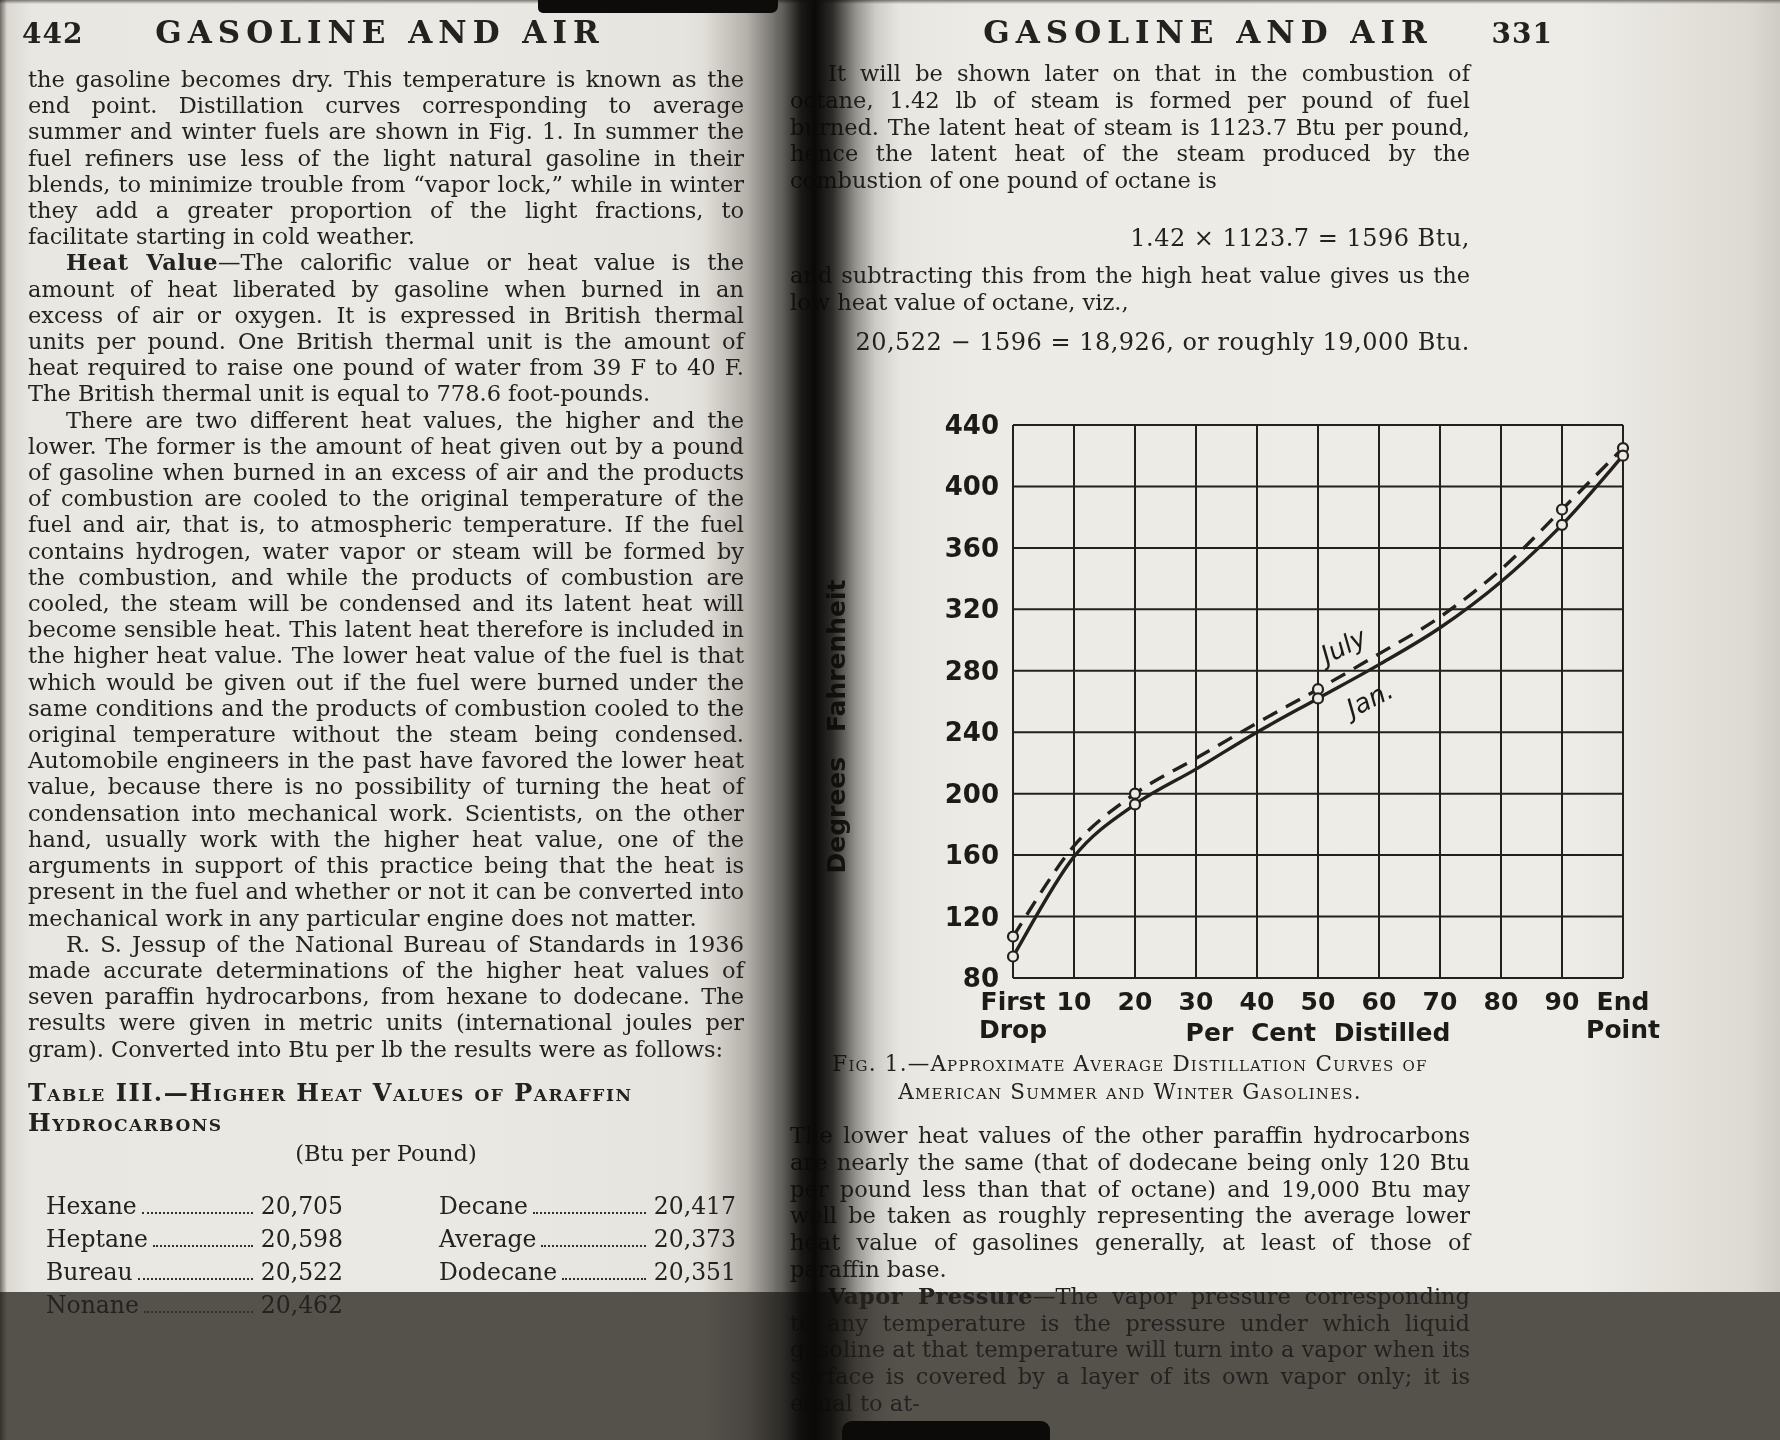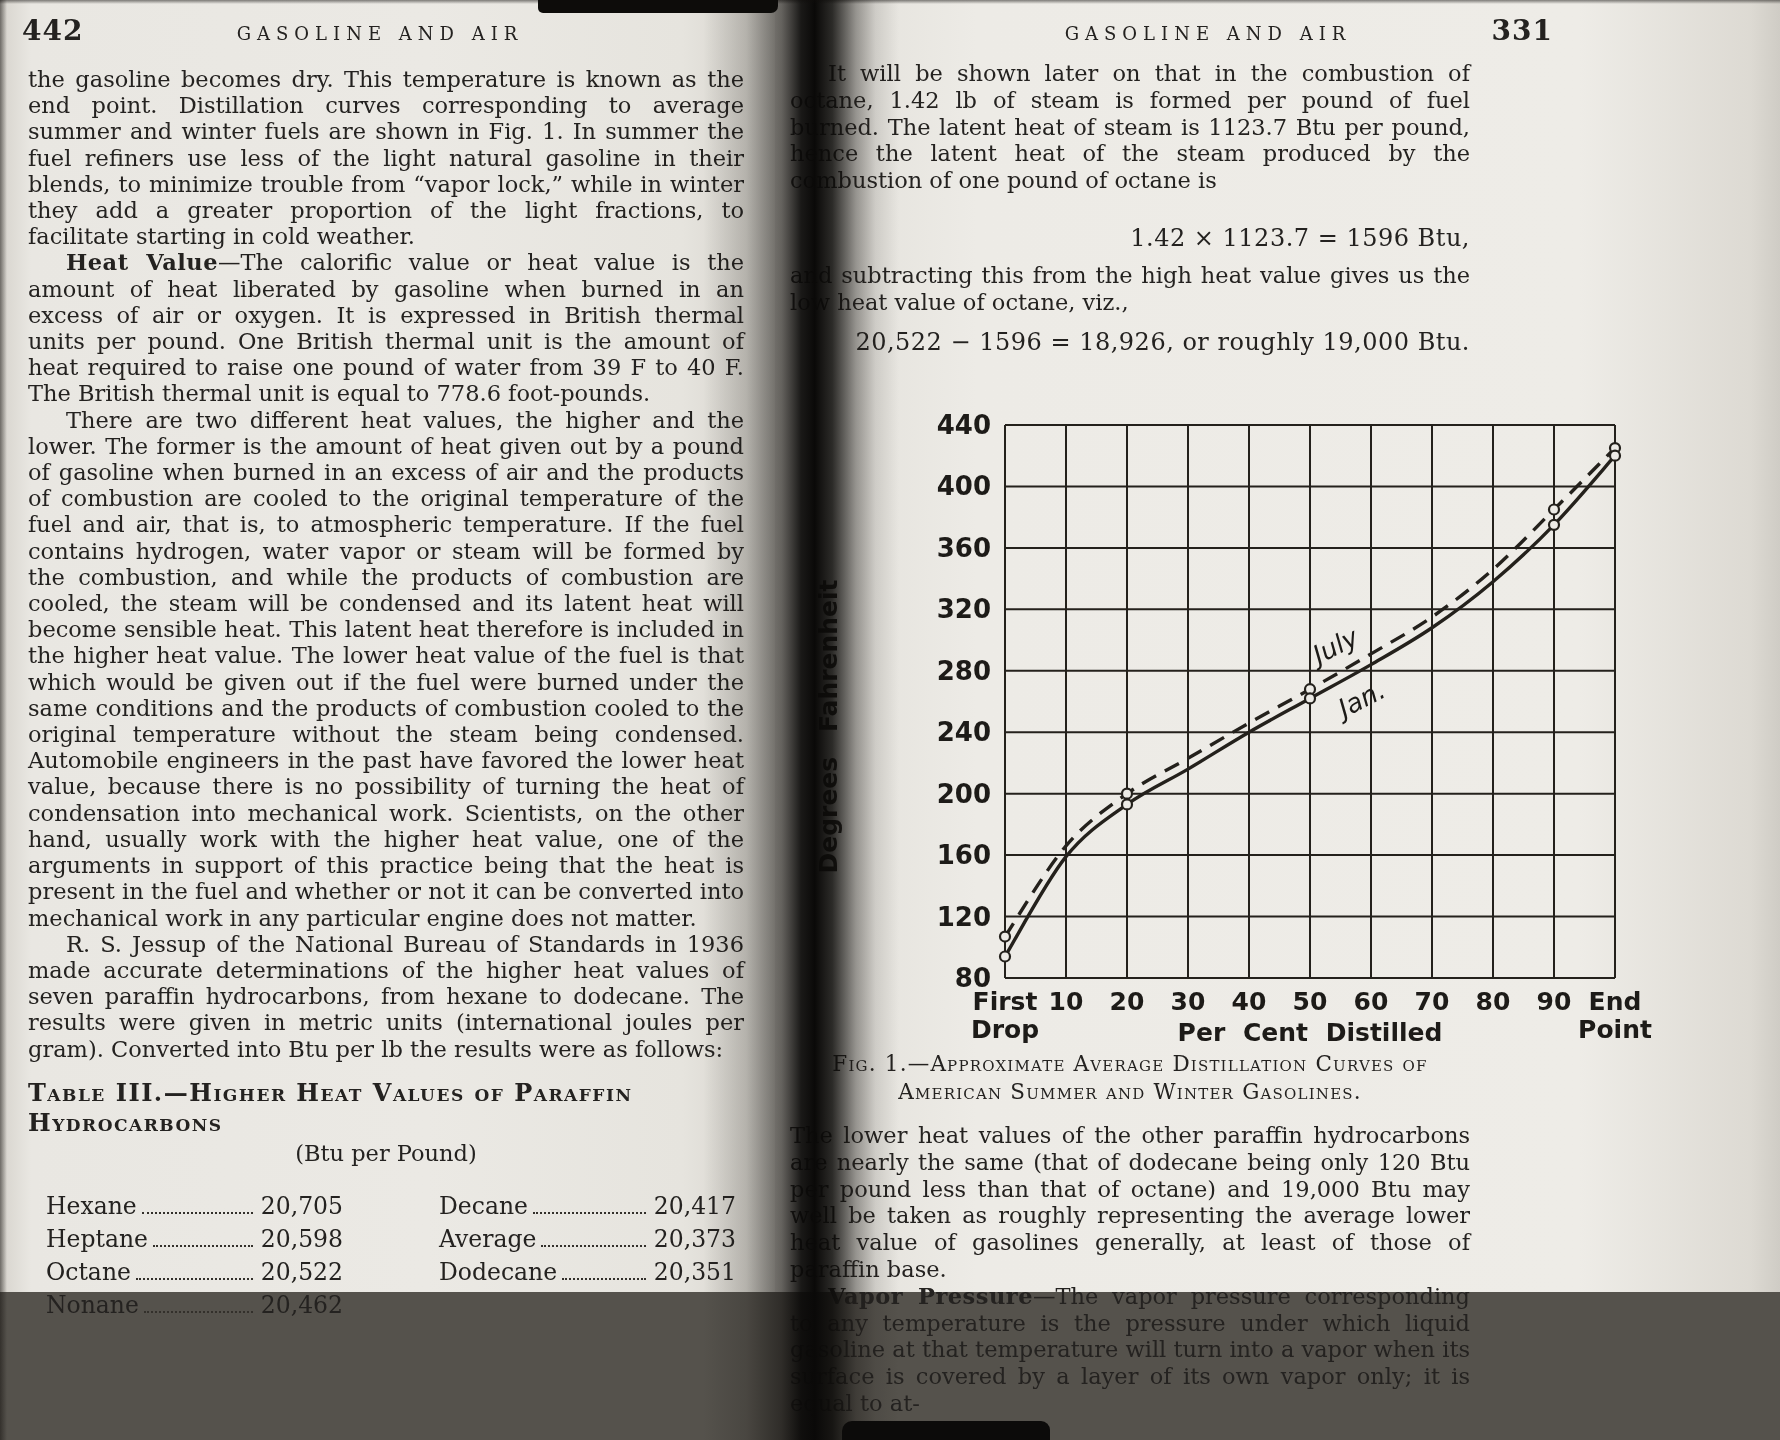--- a/index.html
+++ b/index.html
@@ -41,21 +41,21 @@
     border-radius:10px 9px 0 0;z-index:6;}
   .scan-left-edge{position:absolute;left:0;top:0;width:7px;height:1440px;z-index:6;
     background:linear-gradient(90deg,rgba(25,22,19,.55),rgba(25,22,19,0));}
 
   
   .page-head{position:absolute;top:14px;display:flex;align-items:baseline;}
   .page-left .page-head{left:22px;width:716px;}
   .page-right .page-head{left:88px;width:690px;}
   .folio{font-size:28px;font-weight:bold;letter-spacing:1px;width:90px;}
   .folio.right{text-align:right;}
-  .running-head{flex:1;text-align:center;font-size:18px;font-weight:normal;letter-spacing:6px;}
+  .running-head{flex:1;text-align:center;font-size:31px;font-weight:bold;letter-spacing:6px;}
 
   
   .body-col{position:absolute;font-size:22.5px;line-height:26.2px;text-align:justify;}
   .page-left .body-col{left:28px;top:66px;width:716px;}
   .rp-block{position:absolute;left:15px;width:680px;font-size:22.5px;line-height:26.8px;text-align:justify;}
   p{margin:0;}
   .indent{text-indent:38px;}
   b.lead{letter-spacing:0.5px;}
 
   .equation{position:absolute;left:15px;width:680px;text-align:right;font-size:24px;letter-spacing:0.5px;}
@@ -63,21 +63,21 @@
   
   .table-block{margin-top:16px;}
   .table-title{text-align:left;font-variant:small-caps;font-size:24px;letter-spacing:1.5px;line-height:30px;font-weight:bold;}
   .table-sub{text-align:center;font-size:22.5px;margin-top:2px;}
   .table-cols{display:flex;margin-top:24px;padding:0 8px 0 18px;gap:96px;}
   .tcol{flex:1;}
   .trow{display:flex;align-items:baseline;font-size:23.5px;line-height:33px;}
   .tdots{flex:1;border-bottom:2.6px dotted #33302b;margin:0 8px 5px 5px;}
 
   
-  .figure-wrap{position:absolute;left:20px;top:408px;width:870px;height:645px;}
+  .figure-wrap{position:absolute;left:28px;top:408px;width:870px;height:645px;}
   .fig-caption{position:absolute;left:10px;top:1050px;width:690px;text-align:center;
     font-variant:small-caps;font-size:21.5px;letter-spacing:1.2px;line-height:28px;}
   svg text{font-family:"DejaVu Sans","Liberation Sans",sans-serif;fill:#1d1b18;}
 </style>
 </head>
 <body>
 
 <div class="page page-left">
   <div class="page-head">
     <span class="folio">442</span>
@@ -100,21 +100,21 @@
               <span>Hexane</span>
               <span class="tdots"></span>
               <span>20,705</span>
             </div>
           <div class="trow">
               <span>Heptane</span>
               <span class="tdots"></span>
               <span>20,598</span>
             </div>
           <div class="trow">
-              <span>Octane</span>
+              <span>Bureau</span>
               <span class="tdots"></span>
               <span>20,522</span>
             </div>
           <div class="trow">
               <span>Nonane</span>
               <span class="tdots"></span>
               <span>20,462</span>
             </div>
         </div>
         <div class="tcol">

